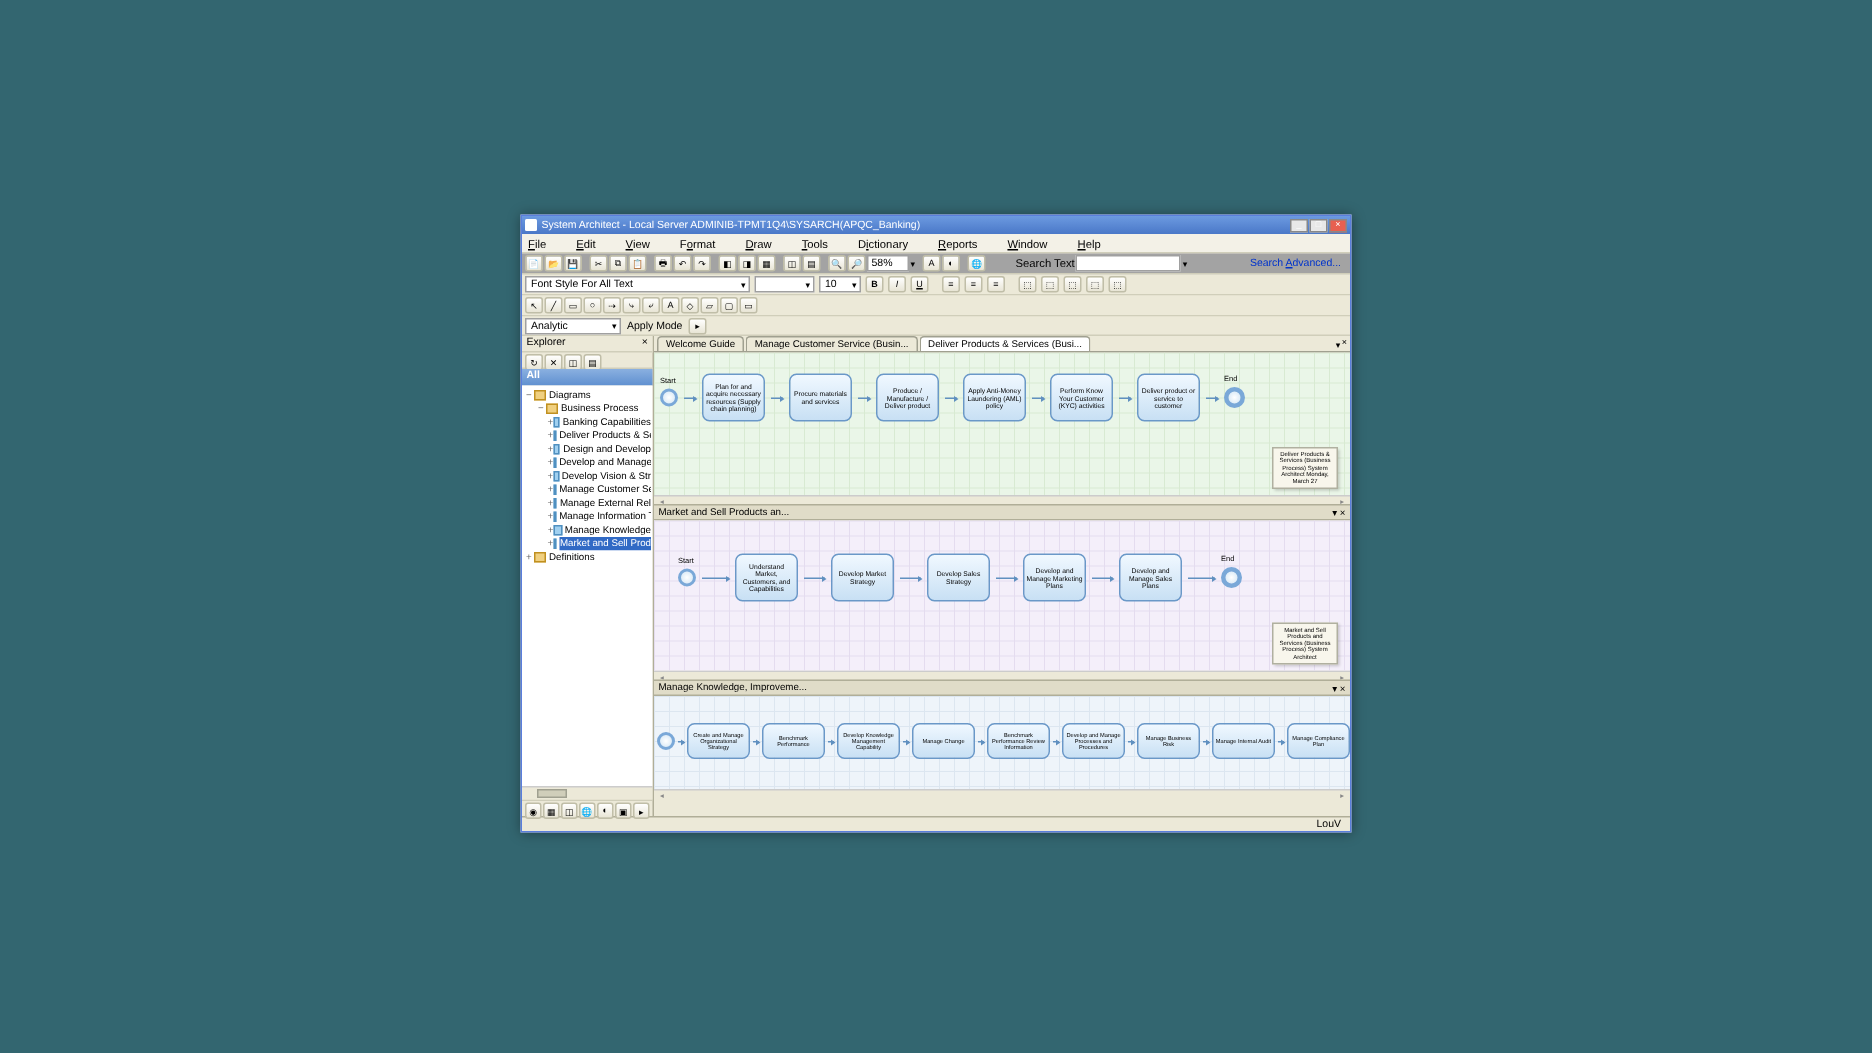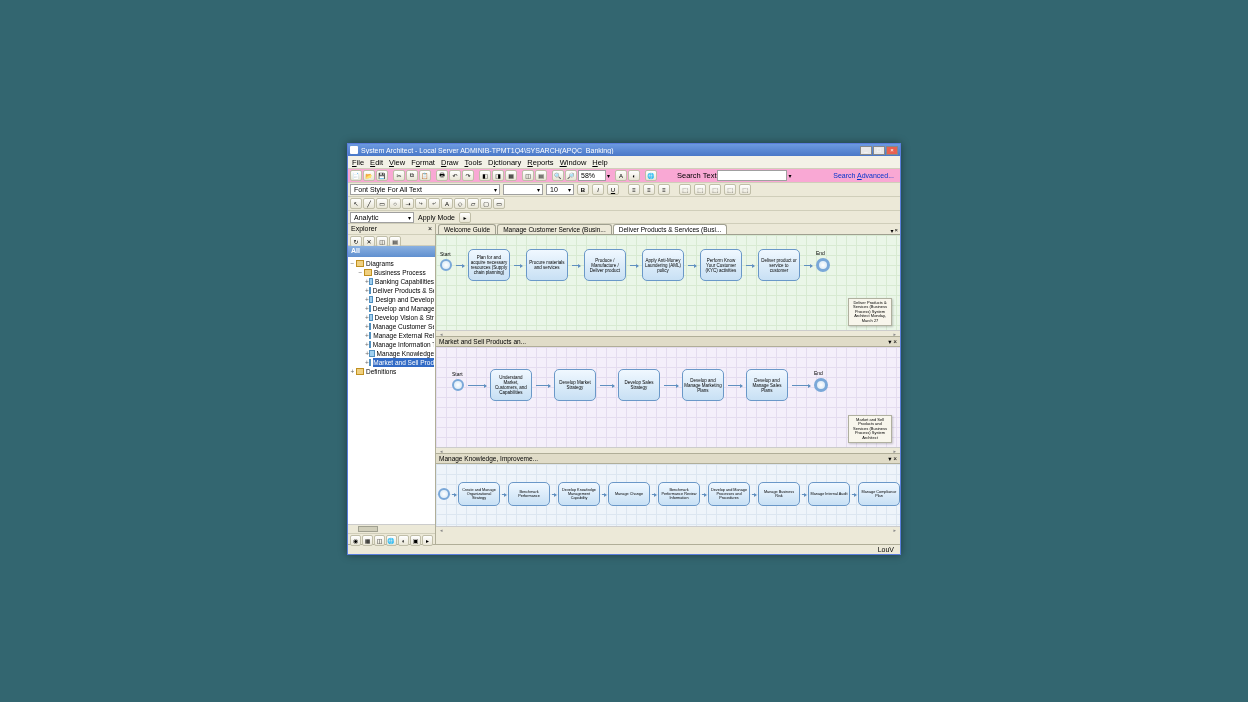--- a/index.html
+++ b/index.html
@@ -4,23 +4,23 @@
 <style>
   * { box-sizing: border-box; margin: 0; padding: 0; }
   body { background: #336670; width: 1248px; height: 702px; font-family: Tahoma, sans-serif; font-size: 8px; overflow: hidden; position: relative; }
   .window { position: absolute; left: 347px; top: 143px; width: 554px; height: 412px; background: #ece9d8; border: 1px solid #5a7edc; box-shadow: 0 0 8px rgba(0,0,0,.4); }
   .titlebar { height: 12px; background: linear-gradient(#6c9ae0,#4a78c8); display: flex; align-items: center; padding: 0 2px; color: #fff; font-size: 7px; }
   .titlebar .icon { width: 8px; height: 8px; background: #fff; margin-right: 3px; border-radius: 1px; }
   .titlebar .title { flex: 1; white-space: nowrap; overflow: hidden; }
   .titlebar .winbtns { display: flex; gap: 1px; }
   .titlebar .wb { width: 12px; height: 9px; background: #e8e8e8; border: 1px solid #888; font-size: 6px; text-align: center; line-height: 7px; }
   .titlebar .wb.close { background: #e86050; color: #fff; }
-  .menubar { height: 13px; background: #f3f1e7; display: flex; align-items: center; gap: 6px; padding: 0 4px; font-size: 7.5px; border-bottom: 1px solid #d0ceba; }
+  .menubar { height: 13px; background: #f3f1e7; display: flex; align-items: center; gap: 20px; padding: 0 4px; font-size: 7.5px; border-bottom: 1px solid #d0ceba; }
   .menubar span u { text-decoration: underline; }
-  .toolbar { height: 14px; background: #f9a8d4; display: flex; align-items: center; gap: 1px; padding: 0 2px; border-bottom: 1px solid #d0ceba; }
+  .toolbar { height: 14px; background: #a3a3a3; display: flex; align-items: center; gap: 1px; padding: 0 2px; border-bottom: 1px solid #d0ceba; }
   .tbtn { width: 12px; height: 11px; background: linear-gradient(#fff,#e8e5d5); border: 1px solid #c0bea8; border-radius: 2px; display: flex; align-items: center; justify-content: center; font-size: 6px; }
   .tsep { width: 3px; }
   .tinput { height: 11px; border: 1px solid #a0a0a0; background: #fff; font-size: 7px; padding: 0 2px; }
   .searchlabel { font-size: 7.5px; margin-left: 19px; }
   .link { color: #0033cc; font-size: 7px; margin-left: auto; margin-right: 4px; cursor: pointer; }
   .toolbar2 { height: 14px; background: #ece9d8; display: flex; align-items: center; gap: 3px; padding: 0 2px; border-bottom: 1px solid #d0ceba; font-size: 7px; }
   .toolbar3 { height: 14px; background: #ece9d8; display: flex; align-items: center; gap: 1px; padding: 0 2px; border-bottom: 1px solid #d0ceba; }
   .toolbar4 { height: 13px; background: #ece9d8; display: flex; align-items: center; gap: 4px; padding: 0 2px; border-bottom: 1px solid #d0ceba; font-size: 7px; }
   .combo { height: 11px; border: 1px solid #a0a0a0; background: #fff; font-size: 7px; padding: 0 12px 0 3px; position: relative; display: inline-flex; align-items: center; }
   .combo::after { content: "▾"; position: absolute; right: 2px; font-size: 6px; }

